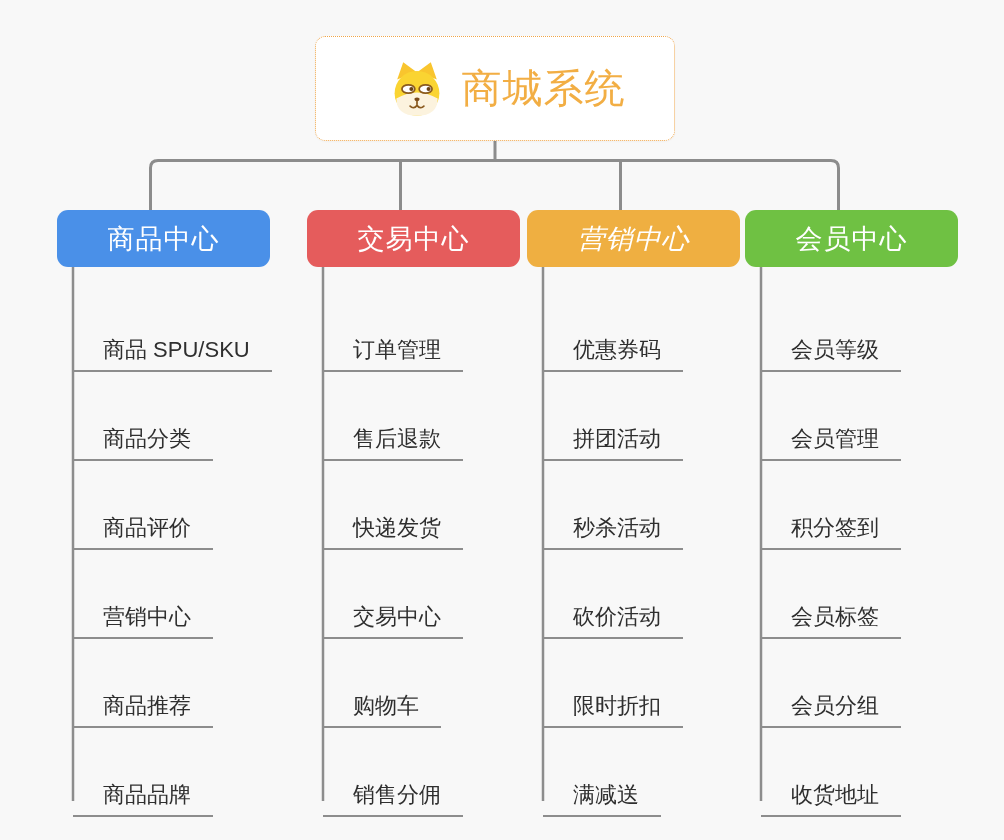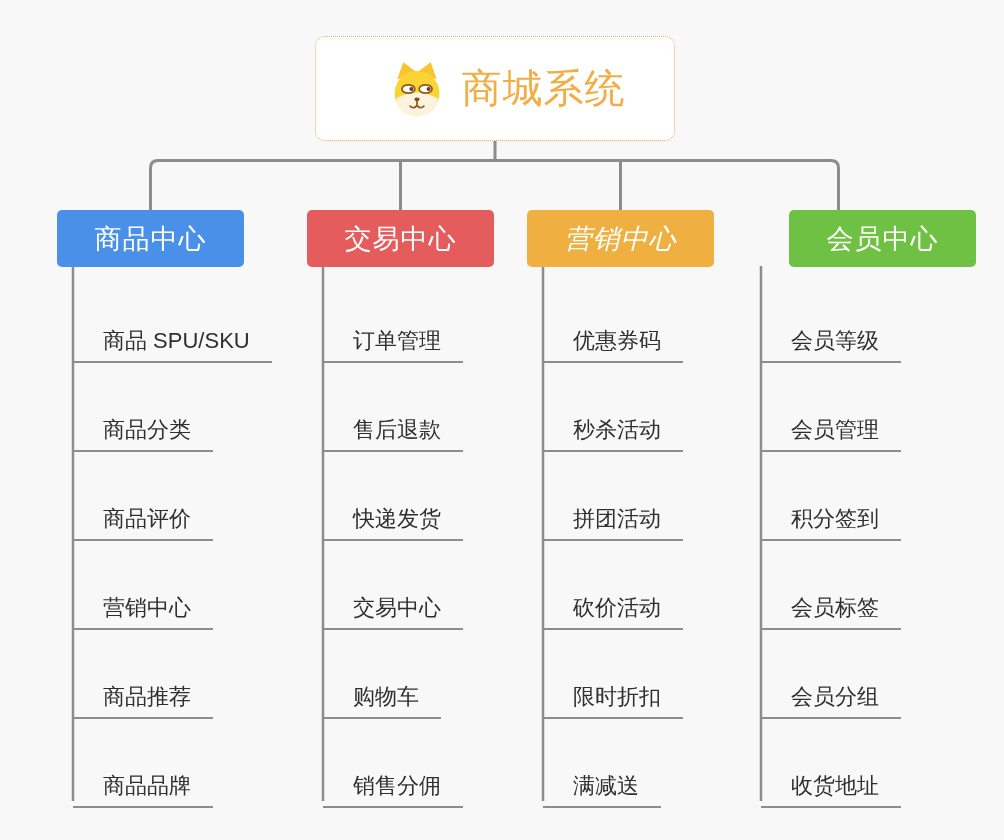--- a/index.html
+++ b/index.html
@@ -47,35 +47,35 @@
   
   .branch{
     position:absolute;
     top:210px;
     width:187px;
     height:600px;
   }
   .branch-box{
     position:absolute;
     left:0;top:0;
-    width:187px;height:57px;
-    border-radius:5px;
+    width:213px;height:57px;
+    border-radius:11px;
     display:flex;
     align-items:center;
     justify-content:center;
     color:#ffffff;
     font-size:27px;
     letter-spacing:1px;
     white-space:nowrap;
   }
   .b0{left:57px;}
   .b1{left:307px;}
   .b2{left:527px;}
   .b3{left:745px;}
-  .leaves{position:absolute;left:0;top:8px;width:100%;height:100%;}
+  .leaves{position:absolute;left:0;top:17px;width:100%;height:100%;}
   .leaf{
     position:absolute;
     left:16px;
     height:38px;
     box-sizing:border-box;
     display:flex;
     align-items:flex-end;
     padding:0 22px 5px 30px;
     border-bottom:2px solid #8d8d8d;
     width:max-content;
@@ -147,30 +147,30 @@
       <div class="leaf">交易中心</div>
       <div class="leaf">购物车</div>
       <div class="leaf">销售分佣</div>
     </div>
   </div>
 
   <div class="branch b2">
     <div class="branch-box" style="background-color: rgb(239, 175, 65); font-style: italic;">营销中心</div>
     <div class="leaves">
       <div class="leaf">优惠券码</div>
+      <div class="leaf">拼团活动</div>
       <div class="leaf">秒杀活动</div>
-      <div class="leaf">拼团活动</div>
       <div class="leaf">砍价活动</div>
       <div class="leaf">限时折扣</div>
       <div class="leaf">满减送</div>
     </div>
   </div>
 
   <div class="branch b3">
-    <div class="branch-box" style="background-color: rgb(111, 193, 67); margin-left: 44px;">会员中心</div>
+    <div class="branch-box" style="background-color: rgb(111, 193, 67);">会员中心</div>
     <div class="leaves">
       <div class="leaf">会员等级</div>
       <div class="leaf">会员管理</div>
       <div class="leaf">积分签到</div>
       <div class="leaf">会员标签</div>
       <div class="leaf">会员分组</div>
       <div class="leaf">收货地址</div>
     </div>
   </div>
 

